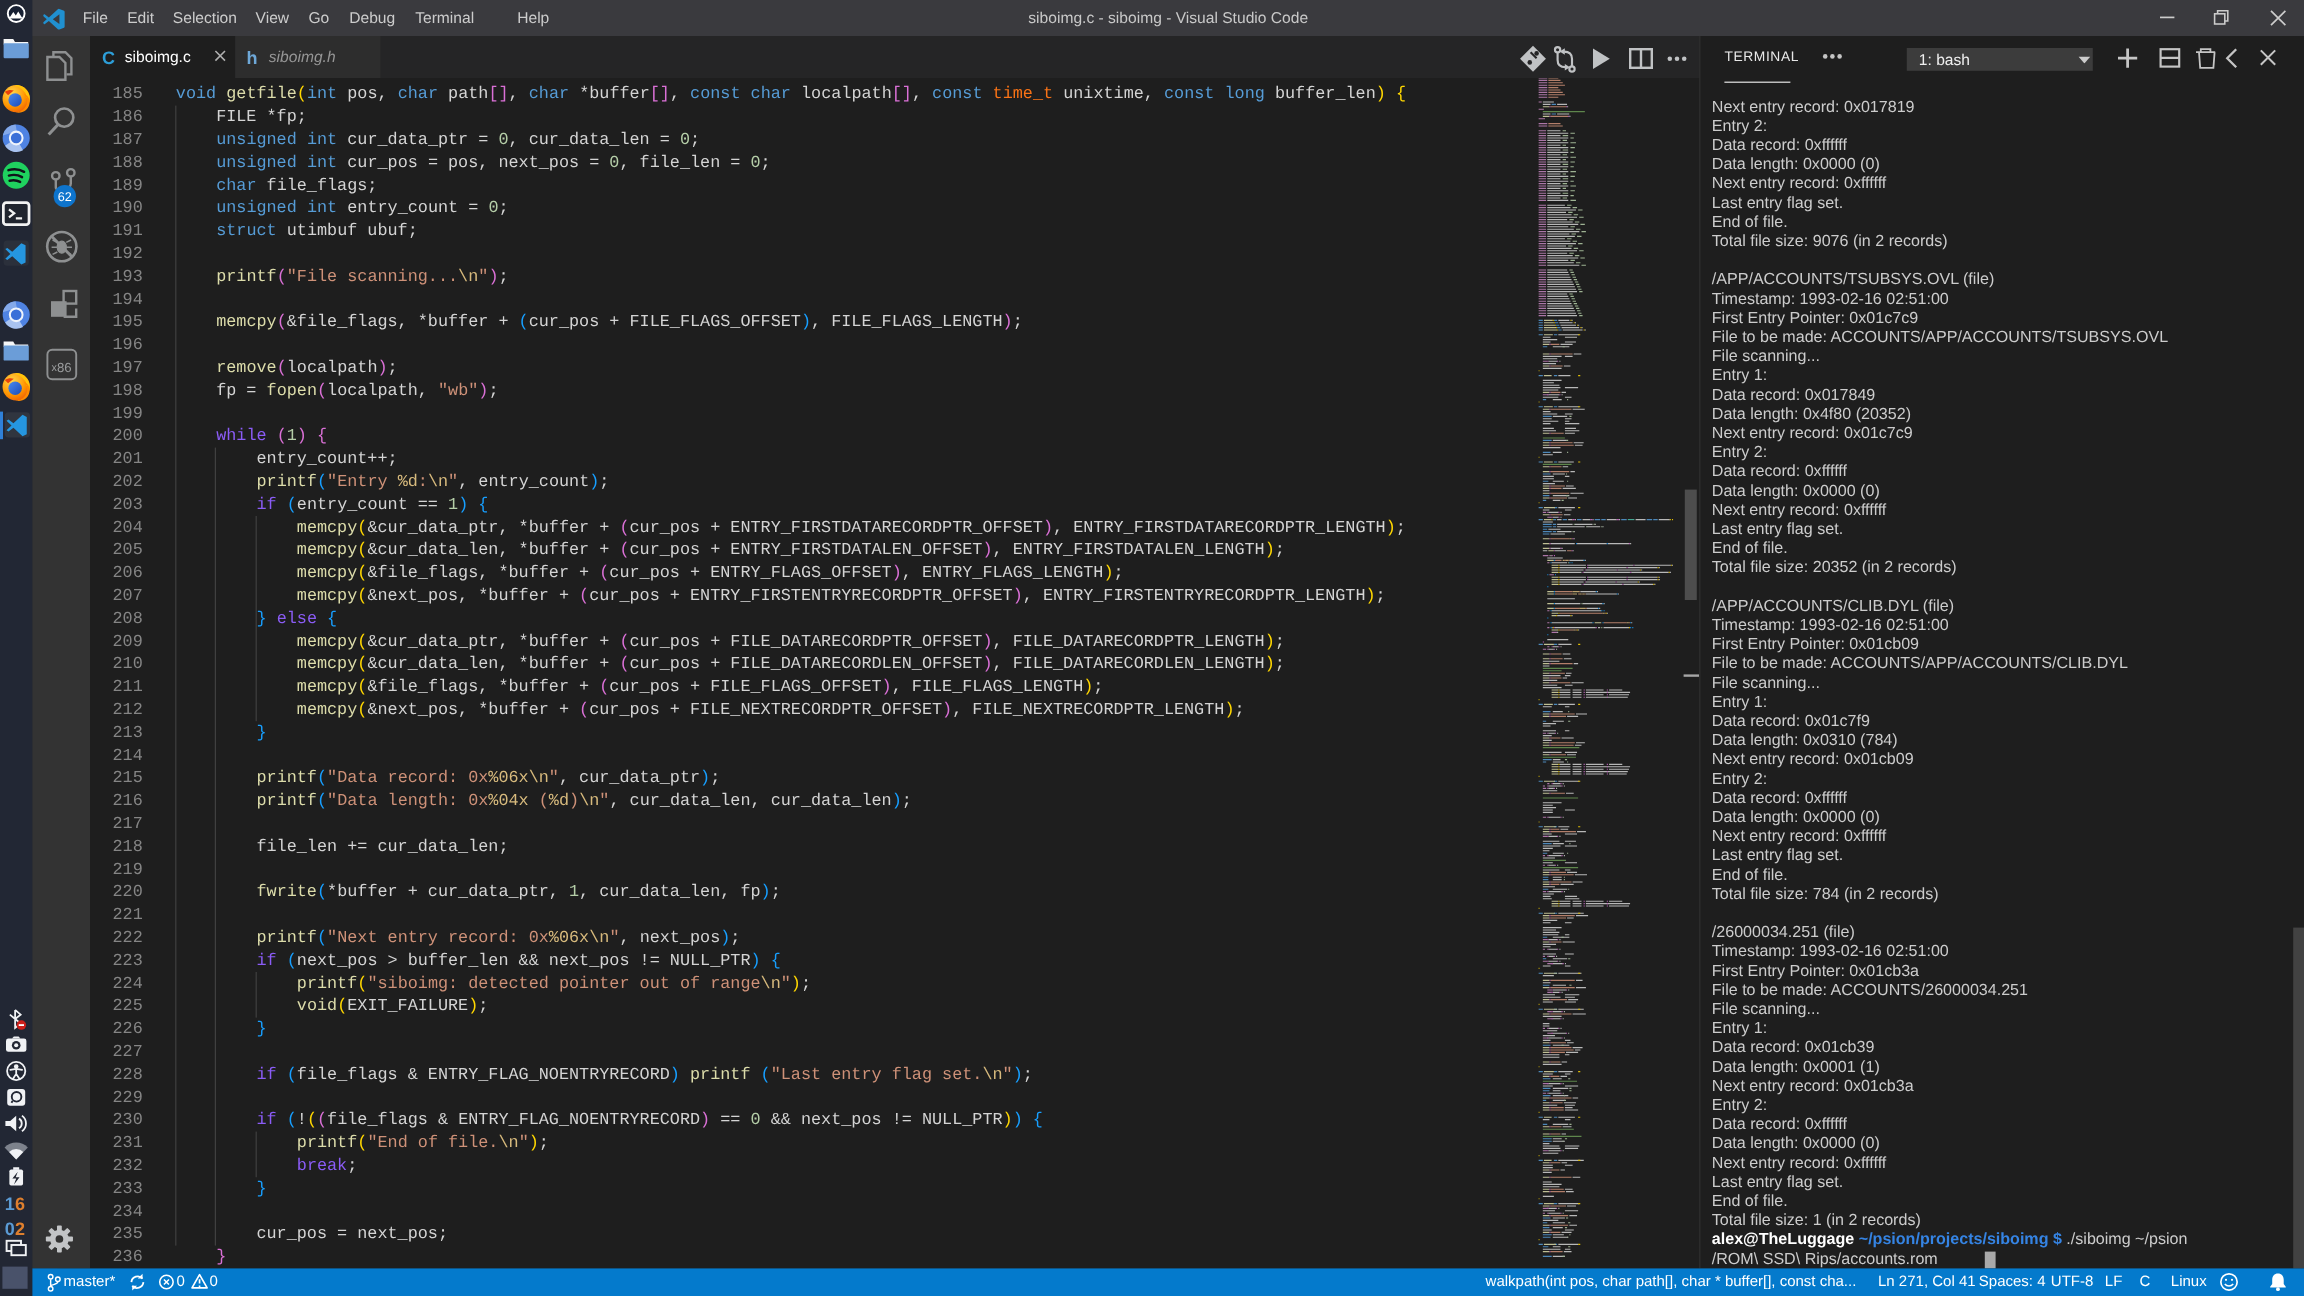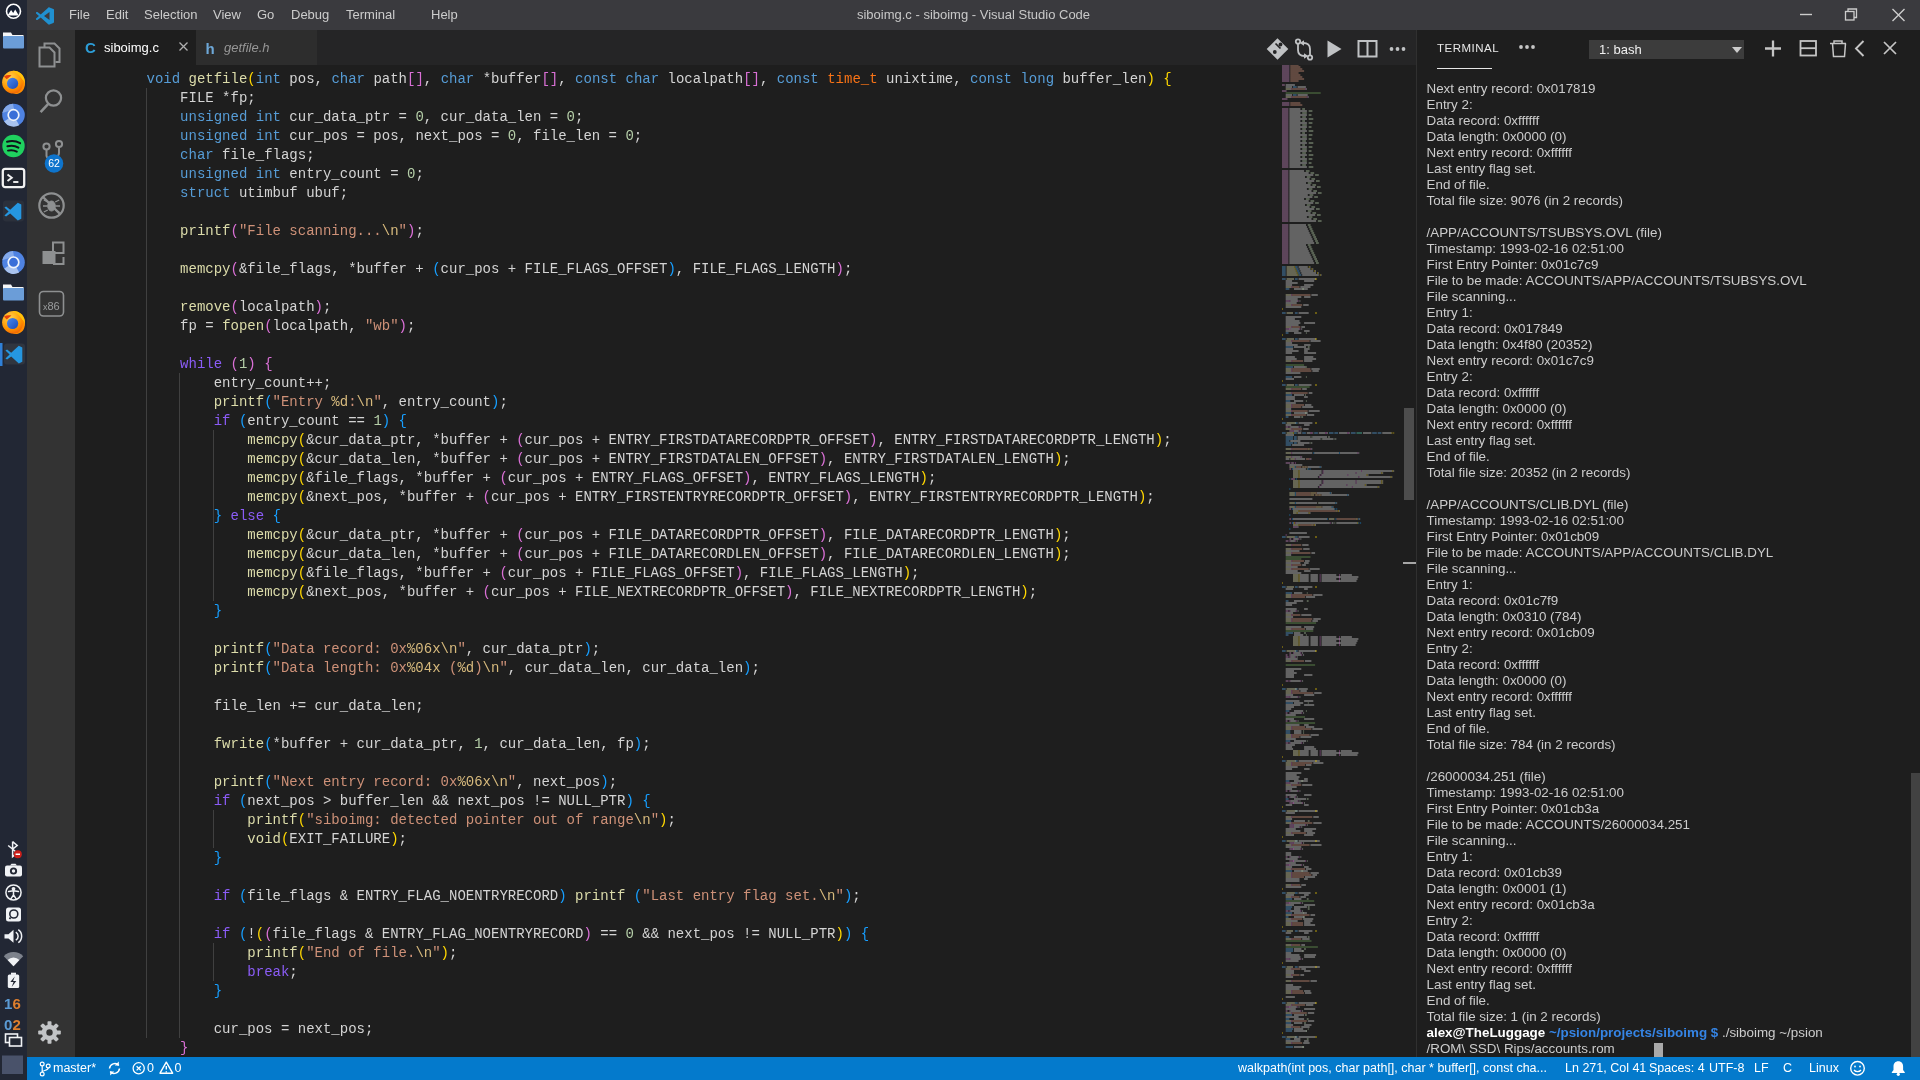--- a/index.html
+++ b/index.html
@@ -303,25 +303,77 @@
   <div id="wintitle">siboimg.c - siboimg - Visual Studio Code</div>
 </div>
 
 <div id="activitybar" class="abs"></div>
 
 <div id="tabbar" class="abs">
   <div class="tab" id="tab1">
         <span style="position:absolute;left:29px;top:9.5px">siboimg.c</span>
       </div>
   <div class="tab" id="tab2">
-        <span style="position:absolute;left:28px;top:9.5px">getfile.h</span>
+        <span style="position:absolute;left:28px;top:9.5px">siboimg.h</span>
       </div>
 </div>
 
 <div id="editor" class="abs">
+  <div id="gutter">185
+186
+187
+188
+189
+190
+191
+192
+193
+194
+195
+196
+197
+198
+199
+200
+201
+202
+203
+204
+205
+206
+207
+208
+209
+210
+211
+212
+213
+214
+215
+216
+217
+218
+219
+220
+221
+222
+223
+224
+225
+226
+227
+228
+229
+230
+231
+232
+233
+234
+235
+236</div>
   <div class="iguide" style="left:70.8px;top:23px;height:950px"></div>
   <div class="iguide" style="left:104.4px;top:308px;height:665px"></div>
   <div class="iguide" style="left:138px;top:365px;height:171px"></div>
   <div class="iguide" style="left:138px;top:745px;height:38px"></div>
   <div class="iguide" style="left:138px;top:878px;height:38px"></div>
   <div id="code"><span class="kw">void</span> <span class="fn">getfile</span><span class="b0">(</span><span class="kw">int</span> pos, <span class="kw">char</span> path<span class="b1">[]</span>, <span class="kw">char</span> *buffer<span class="b1">[]</span>, <span class="kw">const</span> <span class="kw">char</span> localpath<span class="b1">[]</span>, <span class="kw">const</span> <span class="ty">time_t</span> unixtime, <span class="kw">const</span> <span class="kw">long</span> buffer_len<span class="b0">)</span> <span class="b0">{</span>
     FILE *fp;
     <span class="kw">unsigned</span> <span class="kw">int</span> cur_data_ptr = <span class="nu">0</span>, cur_data_len = <span class="nu">0</span>;
     <span class="kw">unsigned</span> <span class="kw">int</span> cur_pos = pos, next_pos = <span class="nu">0</span>, file_len = <span class="nu">0</span>;
     <span class="kw">char</span> file_flags;

